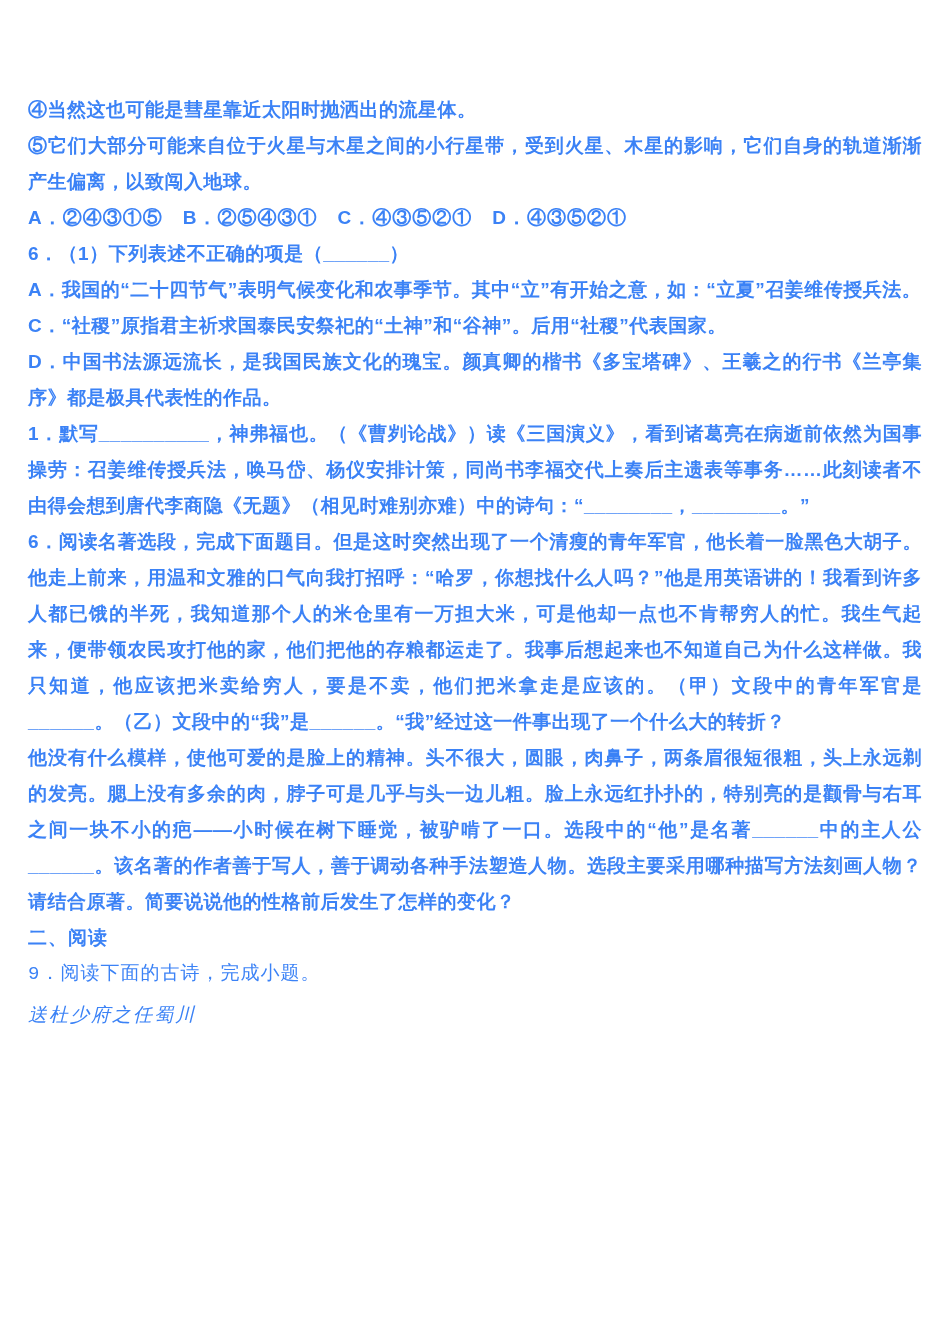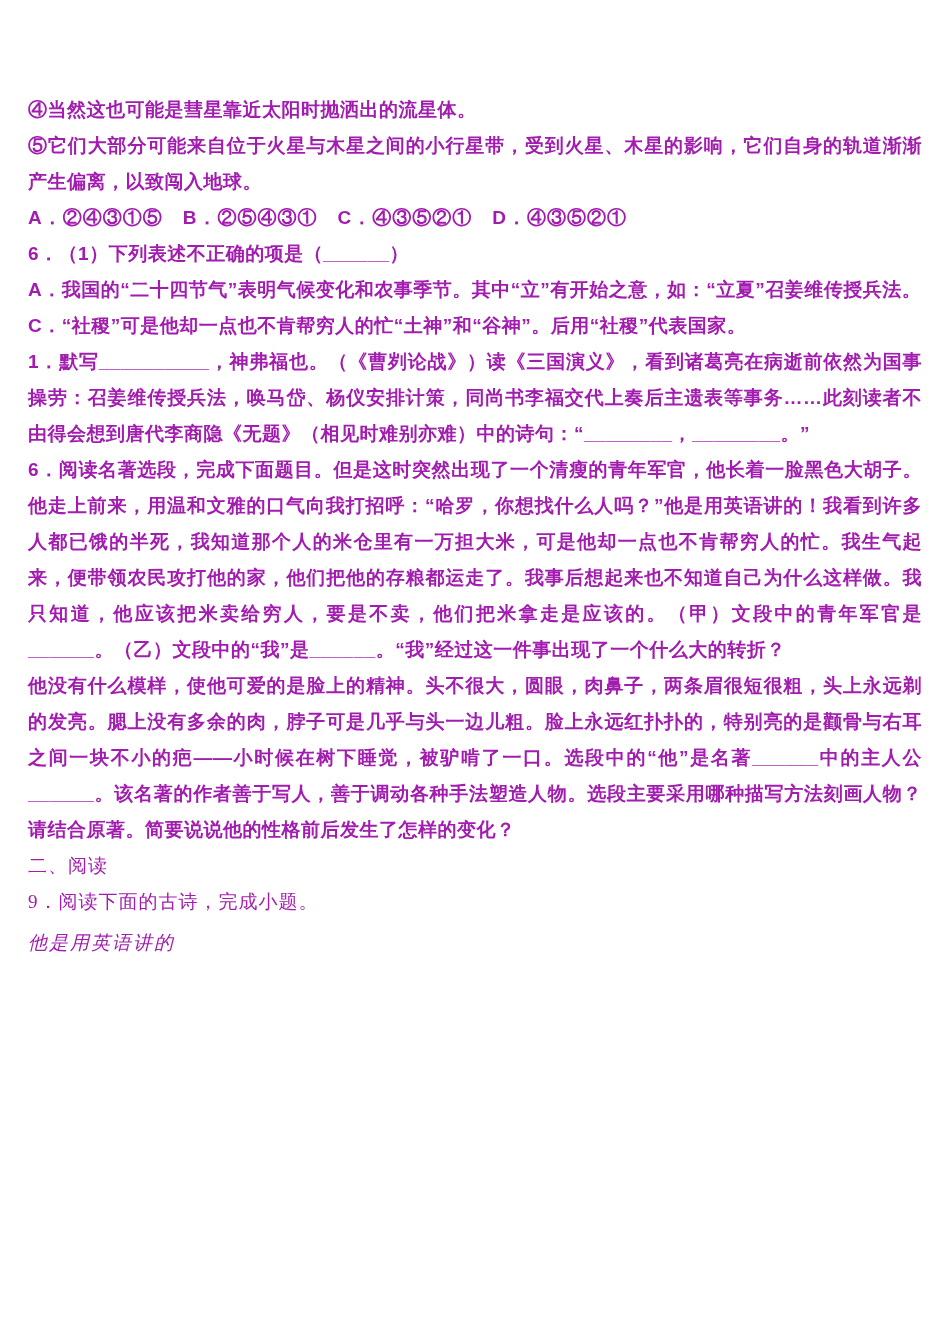--- a/index.html
+++ b/index.html
@@ -6,45 +6,45 @@
     margin: 0;
     padding: 0;
     background: #ffffff;
   }
   .page {
     position: relative;
     width: 950px;
     height: 1344px;
     box-sizing: border-box;
     background: #ffffff;
-    color: #a21caf;
+    color: #3b82f6;
     padding: 92px 28px 12px 28px;
     font-family: "Liberation Sans", sans-serif;
     overflow: hidden;
   }
   .page p {
     margin: 0;
     font-size: 19px;
     line-height: 36px;
   }
   .p-body {
     font-weight: 700;
     text-align: justify;
     letter-spacing: 0.5px;
   }
   .p-options {
     font-weight: 700;
     letter-spacing: 1px;
   }
   .p-section-header {
-    font-weight: 400;
+    font-weight: 700;
     letter-spacing: 1px;
   }
   .p-regular {
-    font-family: Liberation Serif, serif;
+    font-family: Liberation Mono, monospace;
     font-weight: 400;
     line-height: 30px;
     letter-spacing: 1px;
   }
   .p-poem {
     font-family: "DejaVu Serif", serif;
     font-style: italic;
     font-weight: 400;
     font-size: 19px;
     line-height: 36px;
@@ -54,20 +54,21 @@
 </style>
 </head>
 <body>
 
 <div class="page">
   <p class="p-body">④当然这也可能是彗星靠近太阳时抛洒出的流星体。</p>
   <p class="p-body">⑤它们大部分可能来自位于火星与木星之间的小行星带，受到火星、木星的影响，它们自身的轨道渐渐产生偏离，以致闯入地球。</p>
   <p class="p-options">A．②④③①⑤　B．②⑤④③①　C．④③⑤②①　D．④③⑤②①</p>
   <p class="p-body">6．（1）下列表述不正确的项是（______）</p>
   <p class="p-body">A．我国的“二十四节气”表明气候变化和农事季节。其中“立”有开始之意，如：“立夏”召姜维传授兵法。</p>
-  <p class="p-body">C．“社稷”可是他却一点也不肯帮穷人的忙“土神”和“谷神”。后用“社稷”代表国家。</p>
+  <p class="p-body">C．“社稷”原指君主祈求国泰民安祭祀的“土神”和“谷神”。后用“社稷”代表国家。</p>
+  <p class="p-body">D．中国书法源远流长，是我国民族文化的瑰宝。颜真卿的楷书《多宝塔碑》、王羲之的行书《兰亭集序》都是极具代表性的作品。</p>
   <p class="p-body">1．默写__________，神弗福也。（《曹刿论战》）读《三国演义》，看到诸葛亮在病逝前依然为国事操劳：召姜维传授兵法，唤马岱、杨仪安排计策，同尚书李福交代上奏后主遗表等事务……此刻读者不由得会想到唐代李商隐《无题》（相见时难别亦难）中的诗句：“________，________。”</p>
   <p class="p-body">6．阅读名著选段，完成下面题目。但是这时突然出现了一个清瘦的青年军官，他长着一脸黑色大胡子。他走上前来，用温和文雅的口气向我打招呼：“哈罗，你想找什么人吗？”他是用英语讲的！我看到许多人都已饿的半死，我知道那个人的米仓里有一万担大米，可是他却一点也不肯帮穷人的忙。我生气起来，便带领农民攻打他的家，他们把他的存粮都运走了。我事后想起来也不知道自己为什么这样做。我只知道，他应该把米卖给穷人，要是不卖，他们把米拿走是应该的。（甲）文段中的青年军官是______。（乙）文段中的“我”是______。“我”经过这一件事出现了一个什么大的转折？</p>
   <p class="p-body">他没有什么模样，使他可爱的是脸上的精神。头不很大，圆眼，肉鼻子，两条眉很短很粗，头上永远剃的发亮。腮上没有多余的肉，脖子可是几乎与头一边儿粗。脸上永远红扑扑的，特别亮的是颧骨与右耳之间一块不小的疤——小时候在树下睡觉，被驴啃了一口。选段中的“他”是名著______中的主人公______。该名著的作者善于写人，善于调动各种手法塑造人物。选段主要采用哪种描写方法刻画人物？请结合原著。简要说说他的性格前后发生了怎样的变化？</p>
   <p class="p-section-header">二、阅读</p>
   <p class="p-regular">9．阅读下面的古诗，完成小题。</p>
-  <p class="p-poem">他是用英语讲的</p>
+  <p class="p-poem">送杜少府之任蜀川</p>
 </div>
 
 </body></html>

